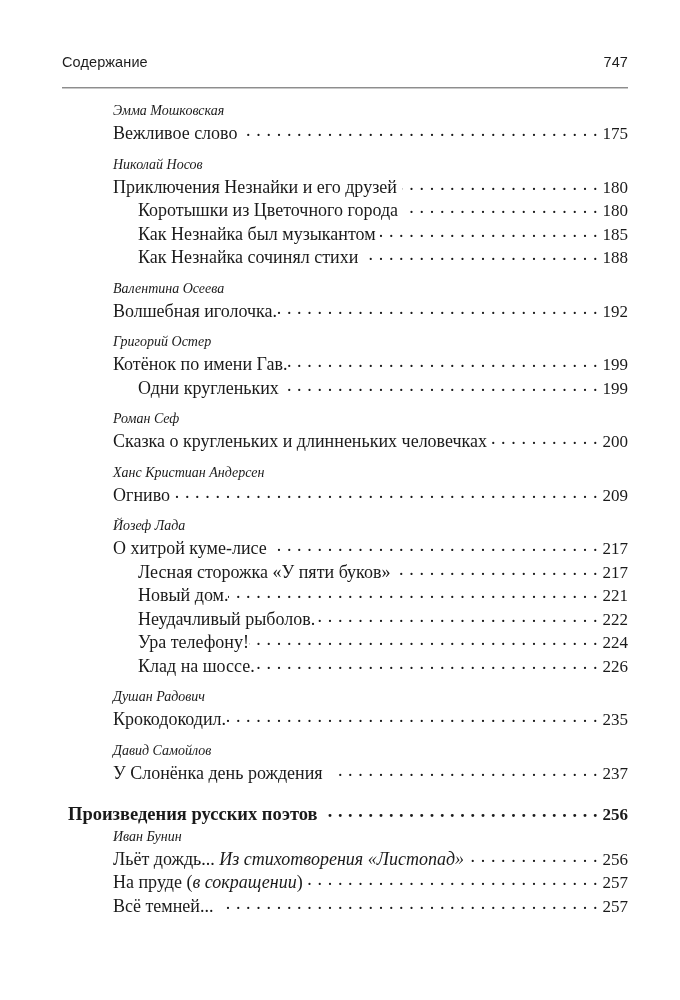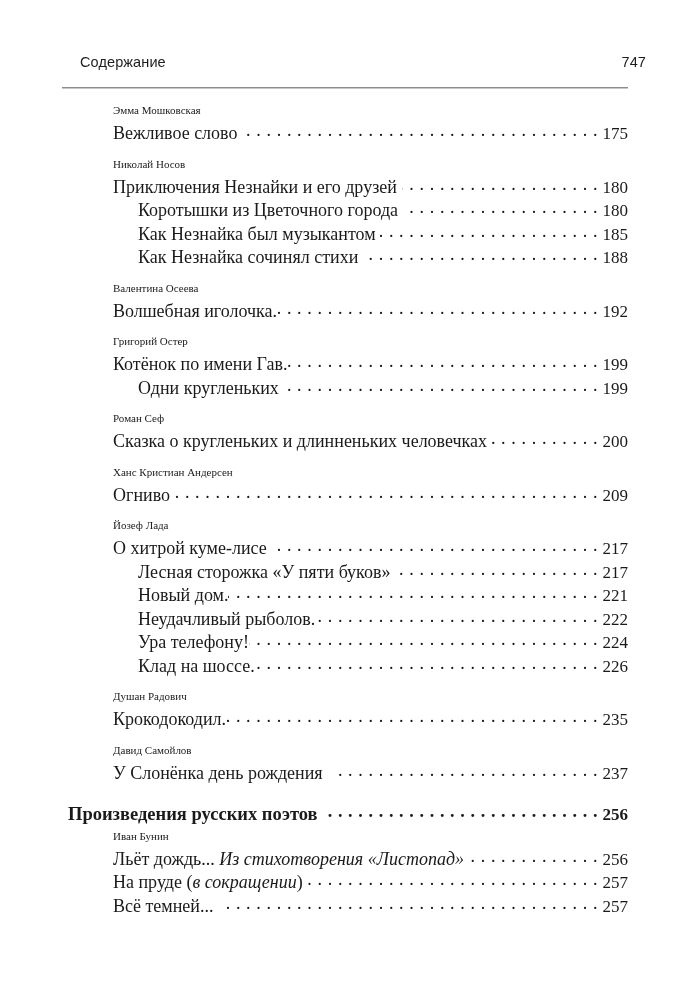--- a/index.html
+++ b/index.html
@@ -21,21 +21,21 @@
     position: relative;
     width: 680px;
     height: 1000px;
     box-sizing: border-box;
     overflow: hidden;
   }
 
   
   .page-header {
     position: absolute;
-    left: 80px;
+    left: 62px;
     top: 54px;
     width: 566px;
     height: 24px;
     display: flex;
     align-items: baseline;
     justify-content: space-between;
     font-family: "Liberation Sans", "DejaVu Sans", sans-serif;
     font-size: 14.5px;
     color: #1d1d1d;
     letter-spacing: 0.1px;
@@ -57,21 +57,22 @@
     top: 100px;
     width: 680px;
   }
 
   .group {
     margin-bottom: 9px;
   }
   .group:last-child { margin-bottom: 0; }
 
   .author {
-    font-size: 11px;
+    font-style: italic;
+    font-size: 14px;
     line-height: 21px;
     padding-left: 113px;
     white-space: nowrap;
   }
 
   
   .row {
     display: flex;
     align-items: baseline;
     font-size: 18px;

